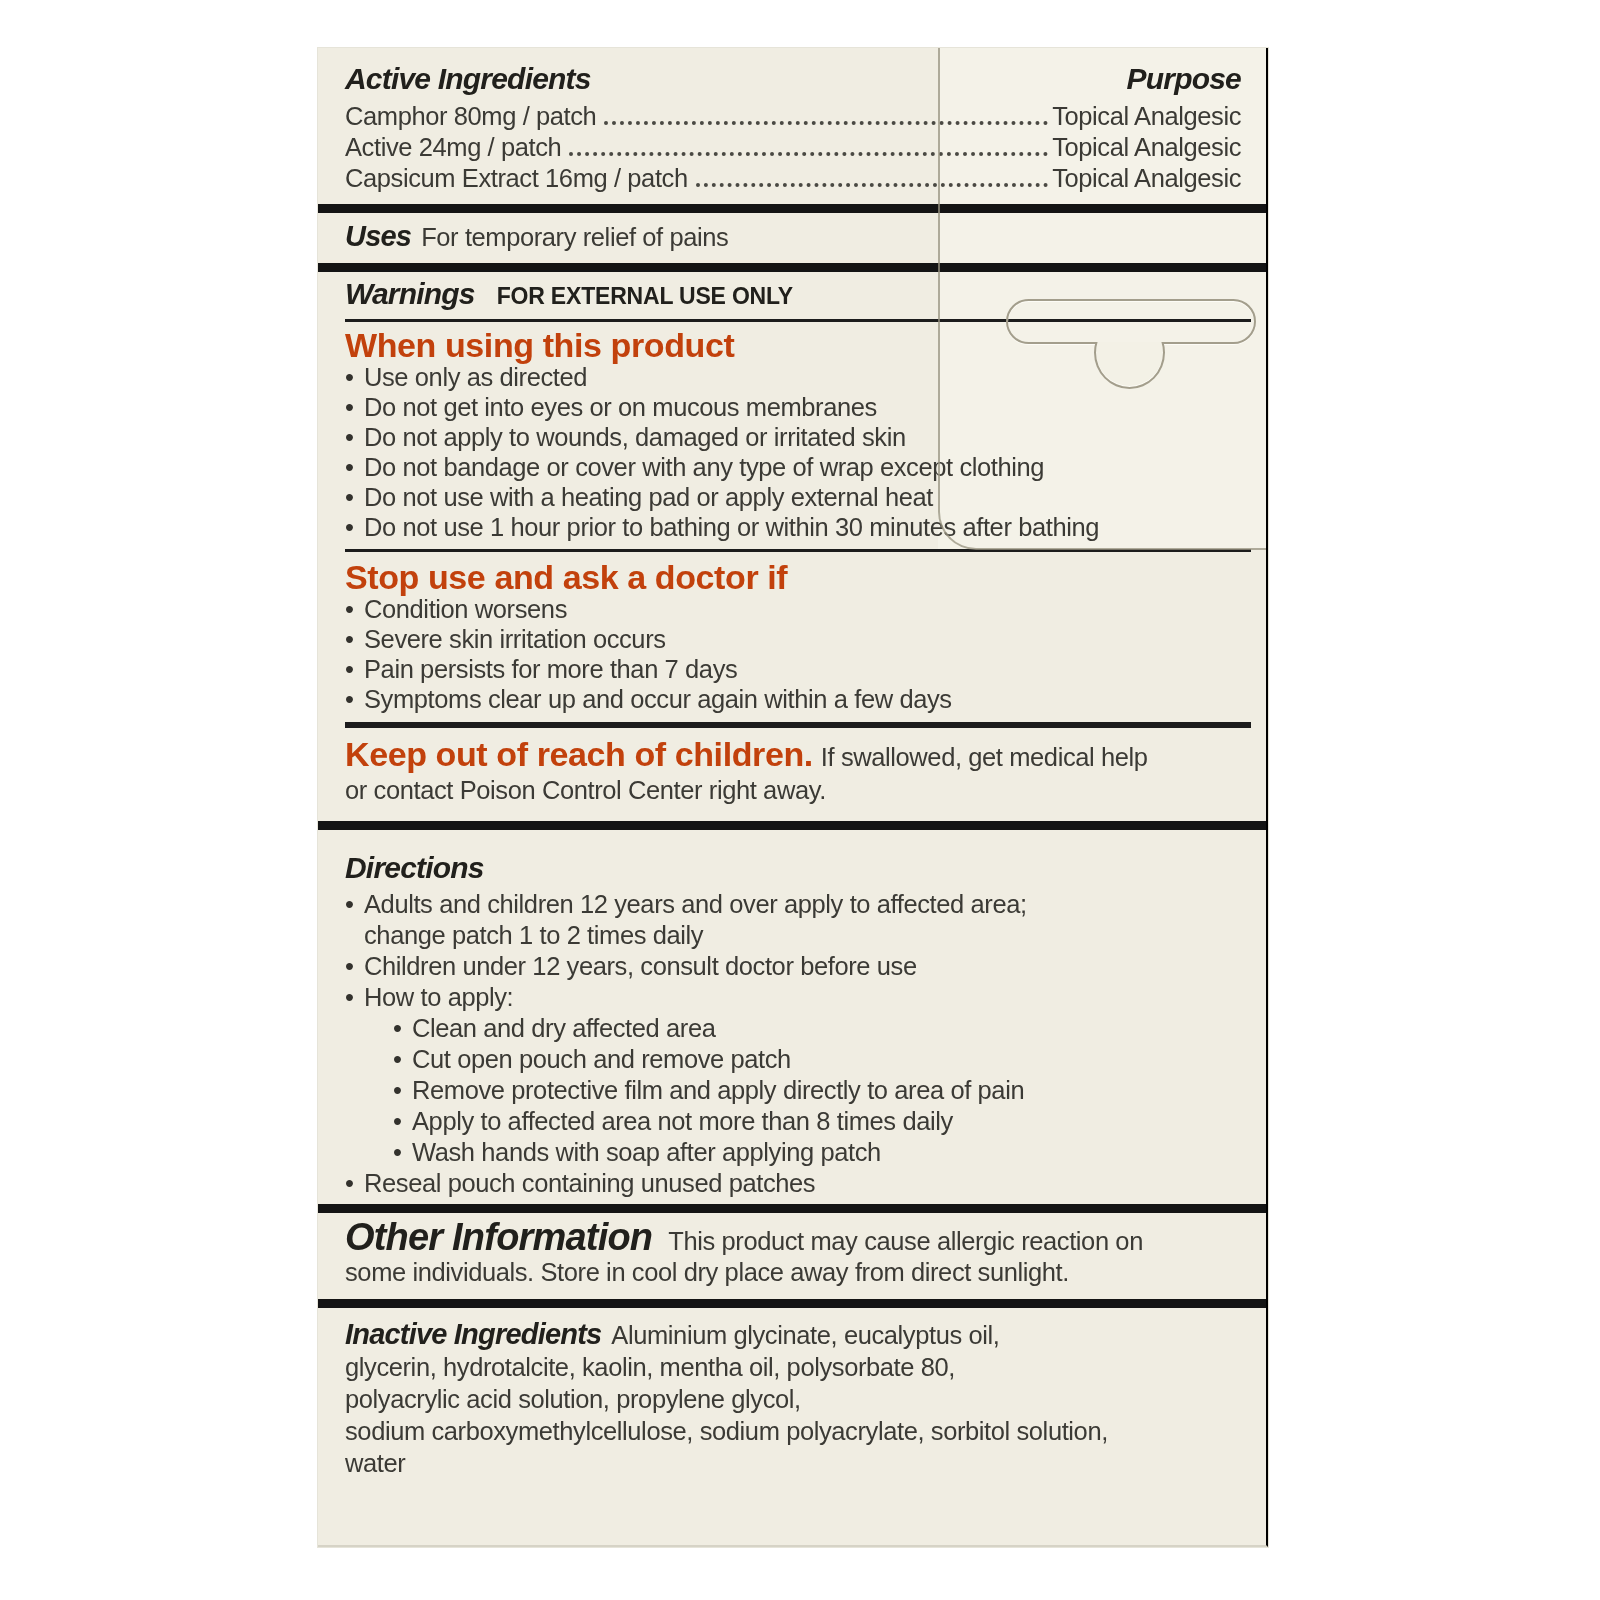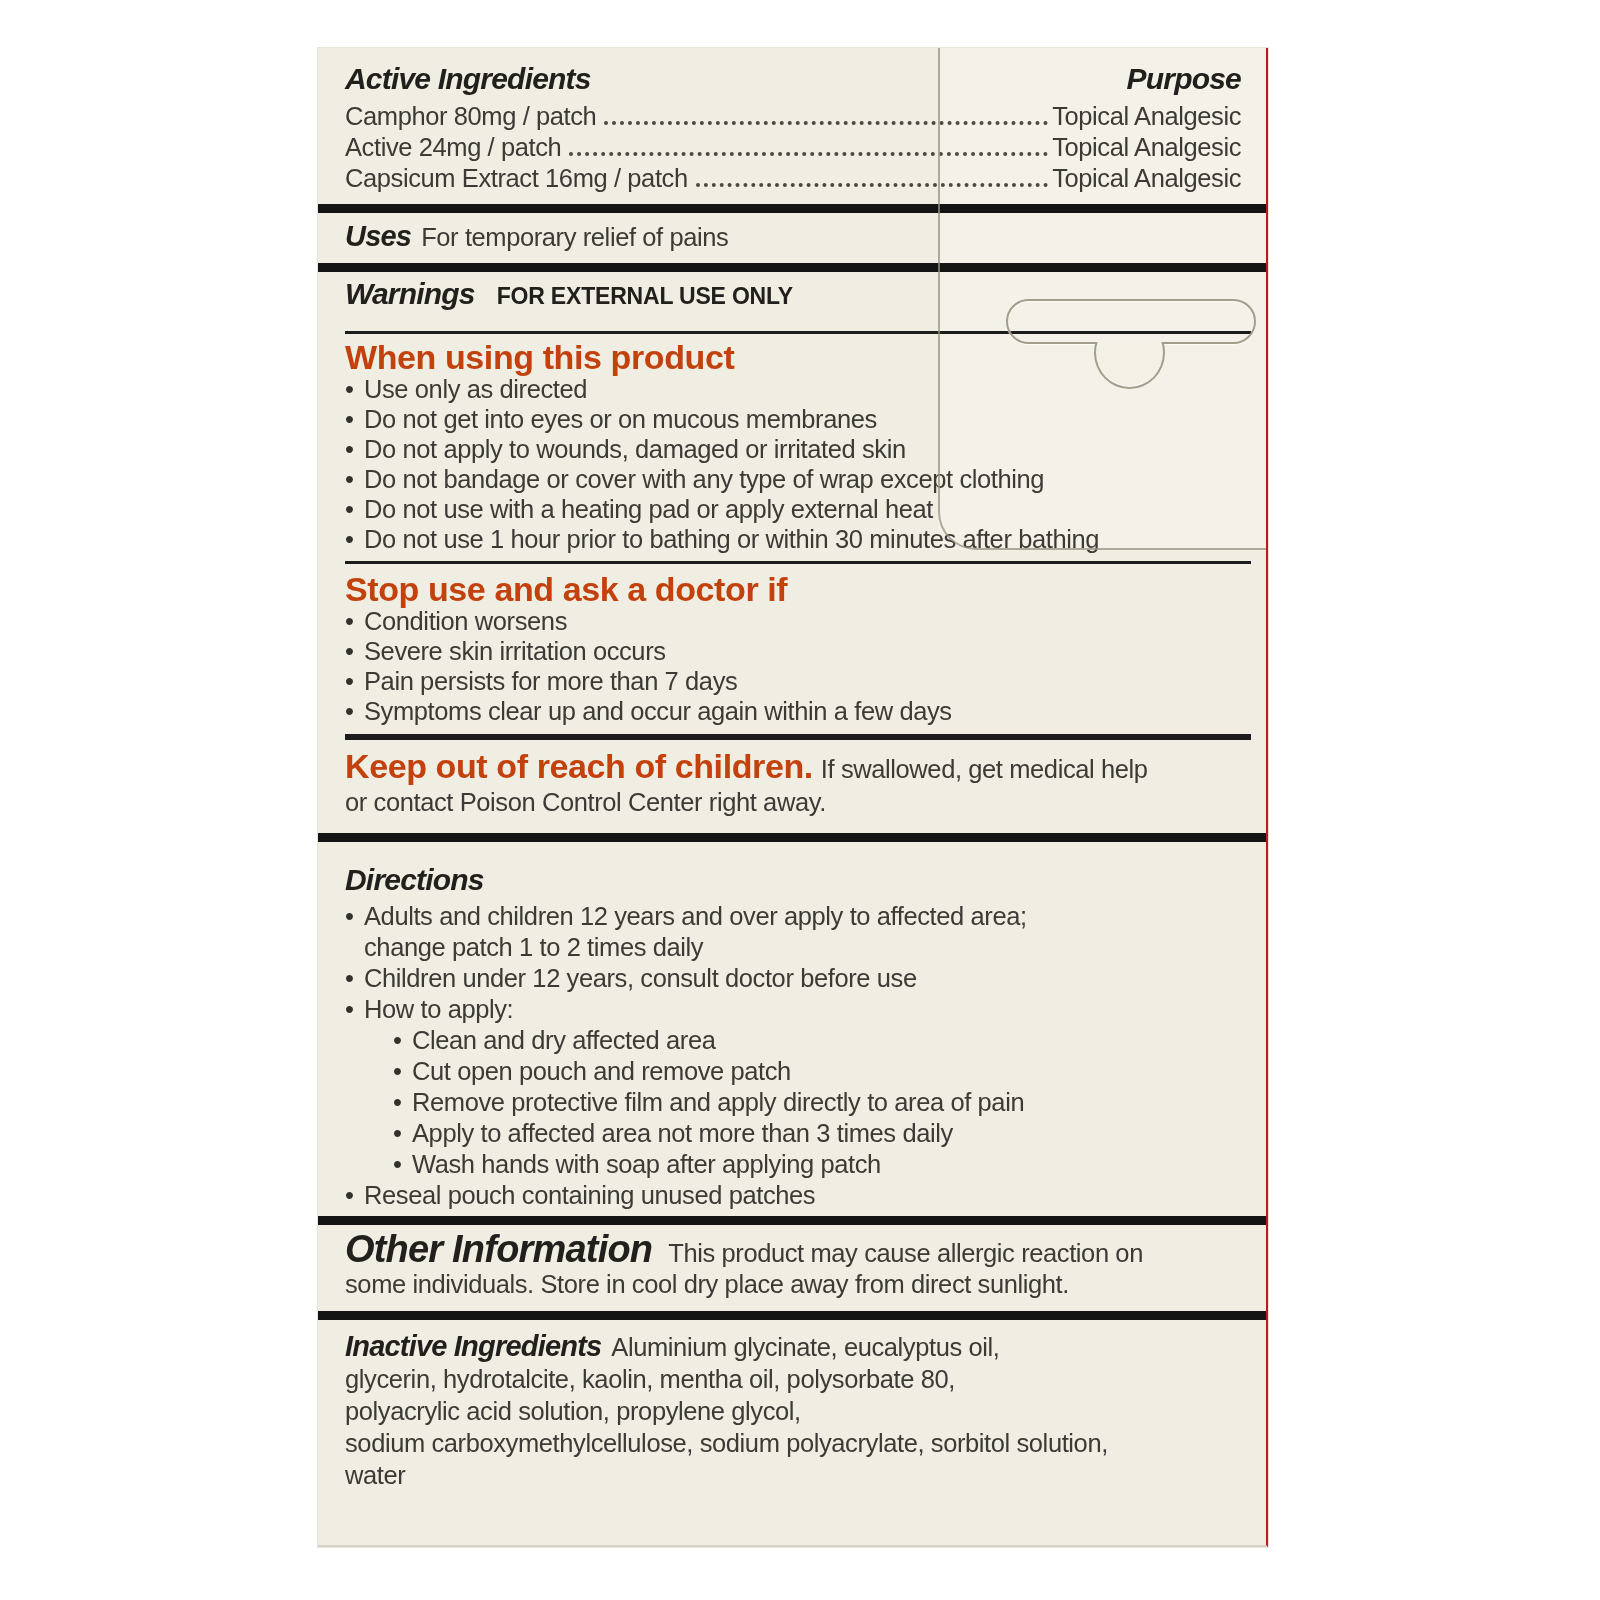--- a/index.html
+++ b/index.html
@@ -4,21 +4,21 @@
 <style>
   html,body{margin:0;padding:0;}
   body{
     width:1600px;height:1600px;background:#ffffff;overflow:hidden;position:relative;
     font-family:"Liberation Sans","DejaVu Sans",sans-serif;
     -webkit-font-smoothing:antialiased;
   }
   .panel{
     position:absolute;left:318px;top:48px;width:950px;height:1499px;
     background:#f0ede2;color:#3b3a35;letter-spacing:-0.4px;
-    border-right:2px solid #b91c1c;border-bottom:2px solid #d6d3c6;
+    border-right:2px solid #000000;border-bottom:2px solid #d6d3c6;
     box-shadow:0 0 0 1px #e6e4d9;
     overflow:hidden;box-sizing:border-box;
   }
   .panel *, .panel *:before, .panel *:after{box-sizing:border-box;}
   
   .flap{position:absolute;left:620px;top:0;width:330px;height:502px;background:#f4f2e8;z-index:0;}
   .content{position:relative;z-index:1;}
   
   .crease{
     position:absolute;left:620px;top:0;width:329px;height:502px;z-index:3;pointer-events:none;
@@ -50,21 +50,21 @@
   .hdr-row{display:flex;justify-content:space-between;align-items:baseline;line-height:34px;margin-bottom:5px;}
   .ing-row{display:flex;align-items:baseline;font-size:25.5px;line-height:31px;justify-content:space-between;}
   .dots{flex:1;border-bottom:4px dotted #4a4943;margin:0 4px 7px 8px;min-width:30px;}
 
   .tb{height:9px;background:#141414;}
   .tr{height:3px;background:#1c1c1c;margin-left:27px;margin-right:15px;}
 
   .sec-uses{padding-top:7px;padding-bottom:9px;line-height:33px;}
   .sec-uses .ttl{font-size:29px;margin-right:10px;}
 
-  .warn-hd{padding-top:5px;padding-bottom:15px;line-height:34px;}
+  .warn-hd{padding-top:5px;padding-bottom:3px;line-height:34px;}
   .warn-hd .caps{margin-left:22px;}
 
   .subhead{margin:8px 25px 2px 27px;line-height:30px;}
 
   ul.blist{list-style:none;margin:0;padding:0 15px 0 27px;}
   ul.blist li{display:flex;font-size:25.5px;line-height:30px;}
   ul.blist .m{flex:none;width:19px;color:#33322d;}
   ul.blist .t{flex:1;white-space:pre-line;}
   ul.dirlist li{line-height:31px;}
   ul.dirlist li.lv2{margin-left:48px;}
@@ -212,21 +212,21 @@
         <li class="lv2">
             <span class="m">•</span>
             <span class="t">Cut open pouch and remove patch</span>
           </li>
         <li class="lv2">
             <span class="m">•</span>
             <span class="t">Remove protective film and apply directly to area of pain</span>
           </li>
         <li class="lv2">
             <span class="m">•</span>
-            <span class="t">Apply to affected area not more than 3 times daily</span>
+            <span class="t">Apply to affected area not more than 8 times daily</span>
           </li>
         <li class="lv2">
             <span class="m">•</span>
             <span class="t">Wash hands with soap after applying patch</span>
           </li>
         <li class="lv1">
             <span class="m">•</span>
             <span class="t">Reseal pouch containing unused patches</span>
           </li>
       </ul>

